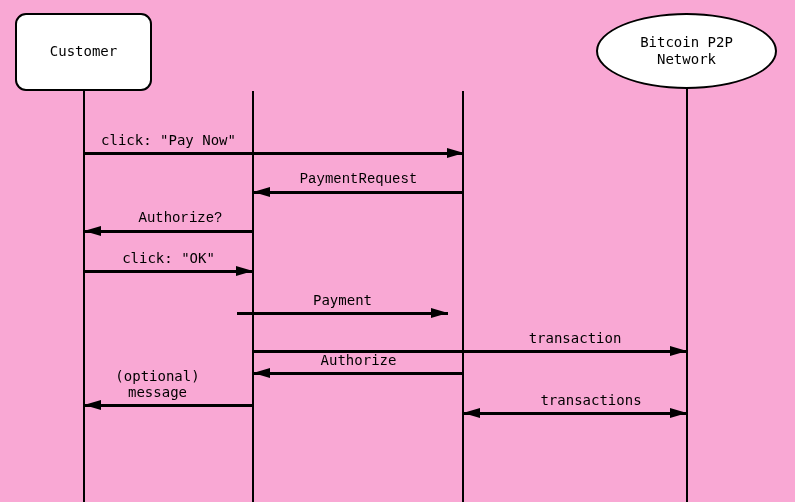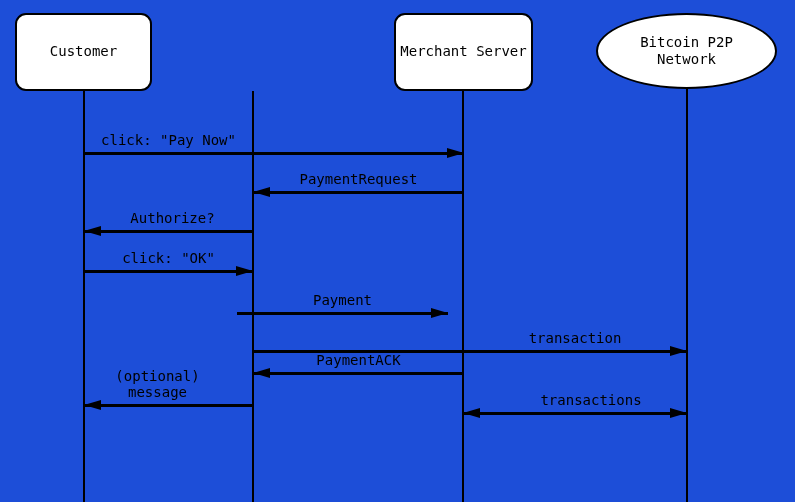--- a/index.html
+++ b/index.html
@@ -4,21 +4,21 @@
 <style>
   html, body {
     margin: 0;
     padding: 0;
     background: #ffffff;
   }
   .canvas {
     position: relative;
     width: 795px;
     height: 502px;
-    background: #1d4ed8;
+    background: #f9a8d4;
     overflow: hidden;
     font-family: "DejaVu Sans Mono", "Liberation Mono", monospace;
     color: #000000;
   }
   .participant {
     position: absolute;
     box-sizing: border-box;
     border: 2px solid #000000;
     background: #ffffff;
     display: flex;
@@ -80,47 +80,44 @@
   }
 </style>
 </head>
 <body>
 
 <div class="canvas">
 
   <div class="participant rect" style="left:15px; top:13px; width:137px; height:78px;">
     <span>Customer</span>
   </div>
-  <div class="participant rect" style="left:394px; top:13px; width:139px; height:78px;">
-    <span>Merchant Server</span>
-  </div>
   <div class="participant ellipse" style="left:596px; top:13px; width:181px; height:76px;">
     <span>Bitcoin P2P
 Network</span>
   </div>
 
   <div class="lifeline" style="left:83px;"></div>
   <div class="lifeline" style="left:252px;"></div>
   <div class="lifeline" style="left:462px;"></div>
   <div class="lifeline" style="left:686px; top:89px; height:413px;"></div>
 
   <div class="msg" style="left:84px; top:152px; width:380px;">
     <div class="mlabel" style="left:0; width:169px;">click: "Pay Now"</div>
     <div class="mline"></div>
     <div class="head right"></div>
   </div>
 
   <div class="msg" style="left:253px; top:191px; width:211px;">
-    <div class="mlabel" style="left:0; width:211px;">PaymentRequest</div>
+    <div class="mlabel" style="left:0; width:211px;font-family:Liberation Mono, monospace;">PaymentRequest</div>
     <div class="mline"></div>
     <div class="head left"></div>
   </div>
 
   <div class="msg" style="left:84px; top:230px; width:169px;">
-    <div class="mlabel" style="left:4px; width:169px;">Authorize?</div>
+    <div class="mlabel" style="left:12px; width:169px;font-family:Liberation Mono, monospace;">Authorize?</div>
     <div class="mline"></div>
     <div class="head left"></div>
   </div>
 
   <div class="msg" style="left:84px; top:270px; width:169px;">
     <div class="mlabel" style="left:0; width:169px;">click: "OK"</div>
     <div class="mline"></div>
     <div class="head right"></div>
   </div>
 
@@ -130,21 +127,21 @@
     <div class="head right"></div>
   </div>
 
   <div class="msg" style="left:253px; top:350px; width:434px;">
     <div class="mlabel" style="left:210px; width:224px;">transaction</div>
     <div class="mline"></div>
     <div class="head right"></div>
   </div>
 
   <div class="msg" style="left:253px; top:372px; width:211px;">
-    <div class="mlabel" style="left:0; width:211px;">PaymentACK</div>
+    <div class="mlabel" style="left:0; width:211px;">Authorize</div>
     <div class="mline"></div>
     <div class="head left"></div>
   </div>
 
   <div class="msg" style="left:84px; top:404px; width:169px;">
     <div class="mlabel" style="left:5px; width:137px;">(optional)
 message</div>
     <div class="mline"></div>
     <div class="head left"></div>
   </div>

